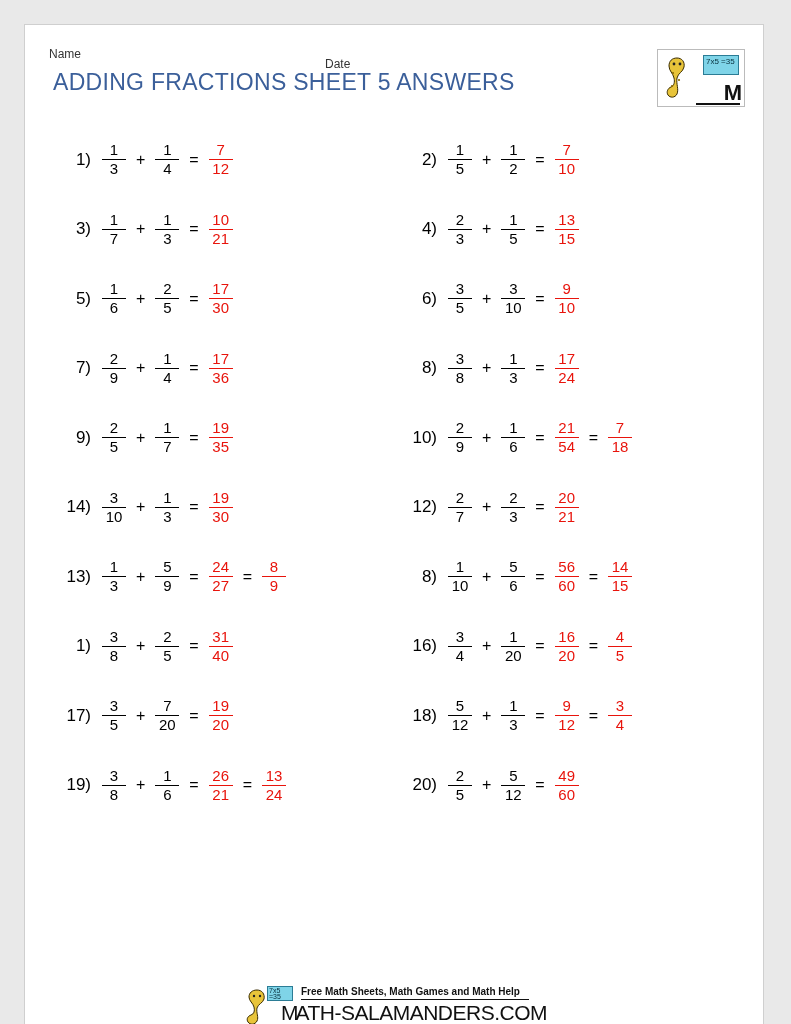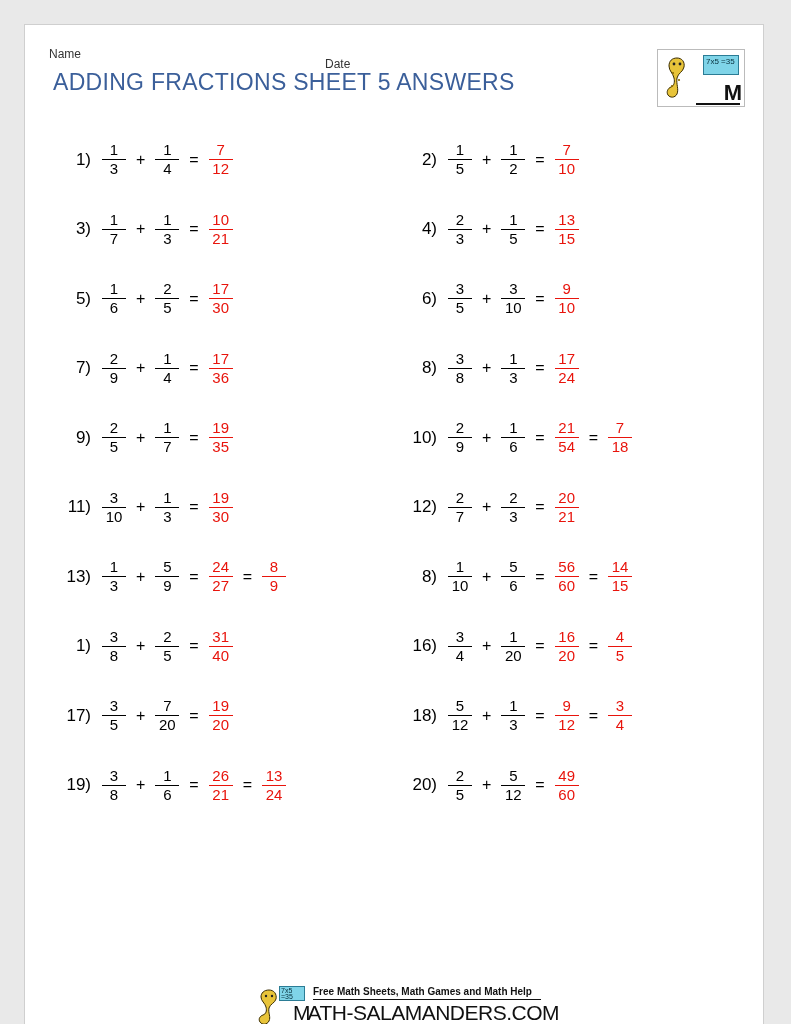--- a/index.html
+++ b/index.html
@@ -190,21 +190,20 @@
     color: #000;
   }
 
   
   .footer {
     position: absolute;
     left: 0;
     bottom: 14px;
     width: 740px;
     text-align: center;
-    padding-left: 12px;
   }
   .footer-inner {
     display: inline-block;
     position: relative;
     text-align: left;
   }
   .f-sal {
     position: absolute;
     left: 0;
     top: 2px;
@@ -492,21 +491,21 @@
           <span class="eq">=</span>
           <span class="frac red">
             <span class="num">7</span>
             <span class="bar"></span>
             <span class="den">18</span>
           </span>
         </div>
       </div>
       <div class="prow">
         <div class="pcell">
-          <span class="pnum">11)</span>
+          <span class="pnum">14)</span>
           <span class="frac">
             <span class="num">3</span>
             <span class="bar"></span>
             <span class="den">10</span>
           </span>
           <span class="op">+</span>
           <span class="frac">
             <span class="num">1</span>
             <span class="bar"></span>
             <span class="den">3</span>

